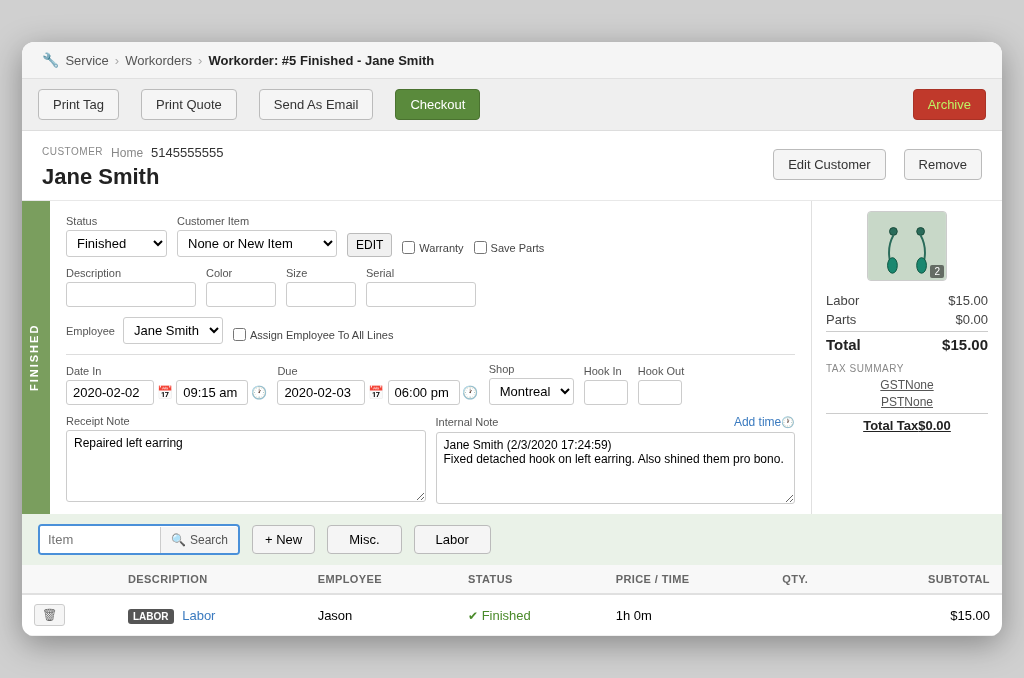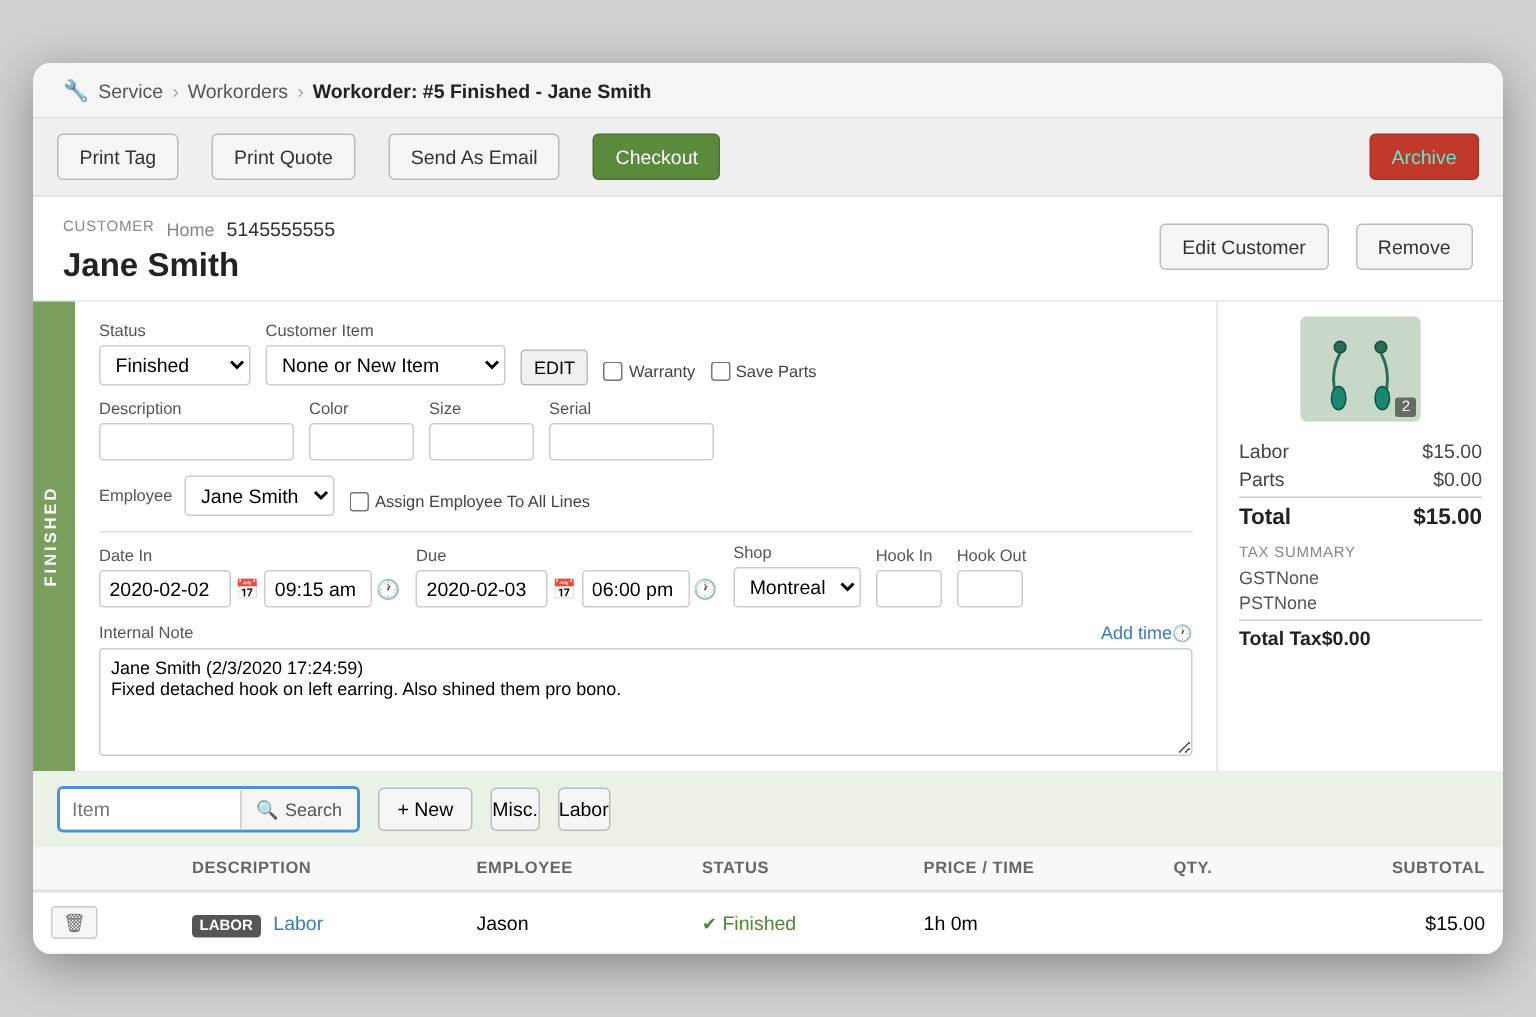--- a/index.html
+++ b/index.html
@@ -58,21 +58,21 @@
       color: #333;
       font-weight: 500;
     }
     .btn-checkout {
       background: #5a8a3c;
       color: #fff;
       border-color: #4a7230;
     }
     .btn-archive {
       background: #c0392b;
-      color: #5eead4;
+      color: #bef264;
       border-color: #a93226;
       margin-left: auto;
     }
 
     
     .customer-section {
       padding: 14px 20px 10px;
       border-bottom: 1px solid #e8e8e8;
       display: flex;
       align-items: flex-start;
@@ -243,24 +243,25 @@
     .tax-summary-label {
       font-size: 10px;
       text-transform: uppercase;
       color: #888;
       letter-spacing: 0.5px;
       margin-top: 10px;
       margin-bottom: 4px;
     }
     .tax-row {
       display: flex;
-      justify-content: flex-start;
+      justify-content: center;
       font-size: 12px;
       color: #555;
       margin-bottom: 3px;
+      text-decoration: underline;
     }
     .tax-row.total {
       font-weight: 700;
       font-size: 13px;
       color: #222;
       border-top: 1px solid #ccc;
       padding-top: 4px;
       margin-top: 4px;
     }
 
@@ -339,21 +340,21 @@
     }
     .new-btn {
       padding: 6px 12px;
       border: 1px solid #bbb;
       border-radius: 4px;
       background: #f5f5f5;
       cursor: pointer;
       font-size: 13px;
     }
     .misc-btn, .labor-btn {
-      padding: 6px 0;
+      padding: 6px 21px;
       border: 1px solid #bbb;
       border-radius: 4px;
       background: #f5f5f5;
       cursor: pointer;
       font-size: 13px;
     }
 
     
     .items-table {
       width: 100%;
@@ -550,20 +551,24 @@
           <label>Hook In</label>
           <input type="text" style="width: 44px;">
         </div>
         <div class="form-group">
           <label>Hook Out</label>
           <input type="text" style="width: 44px;">
         </div>
       </div>
 
       <div class="notes-row">
+        <div class="form-group">
+          <label>Receipt Note</label>
+          <textarea style="">Repaired left earring</textarea>
+        </div>
         <div class="form-group">
           <div class="internal-note-header">
             <label>Internal Note</label>
             <a class="add-time-link">
               <span>Add time</span><span class="clock-icon">🕐</span>
             </a>
           </div>
           <textarea style="">Jane Smith (2/3/2020 17:24:59)
 Fixed detached hook on left earring. Also shined them pro bono.</textarea>
         </div>

